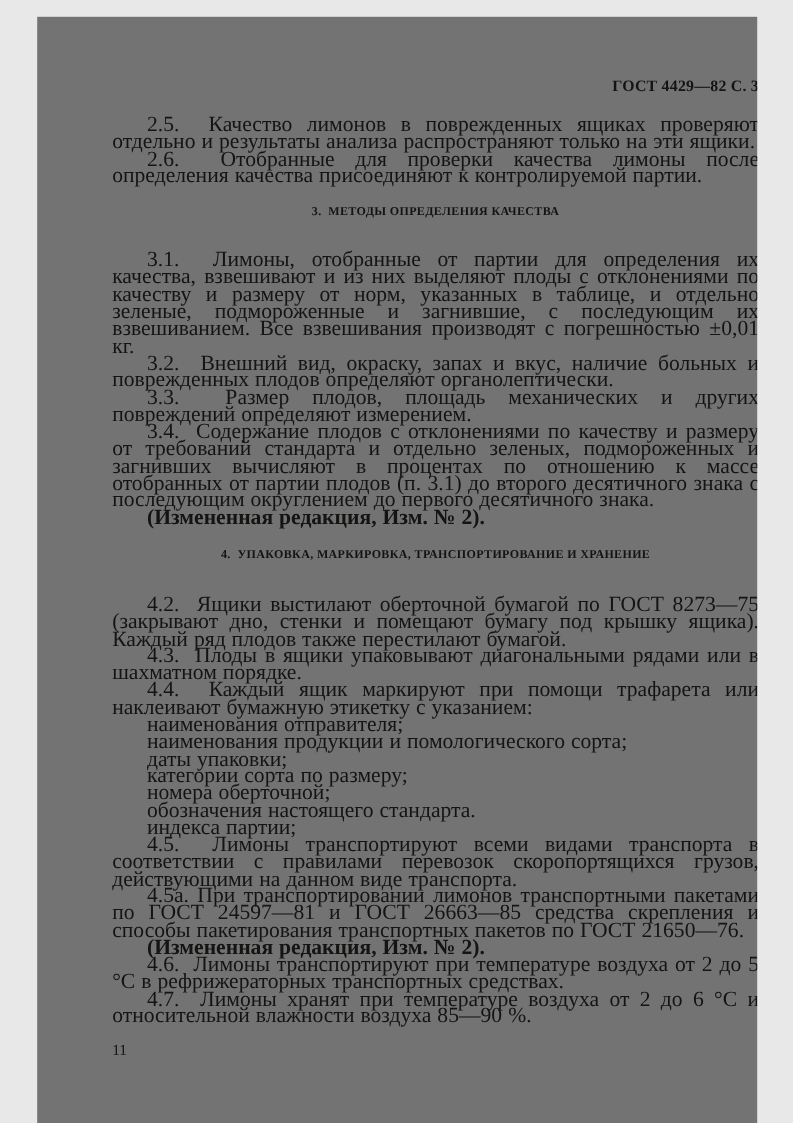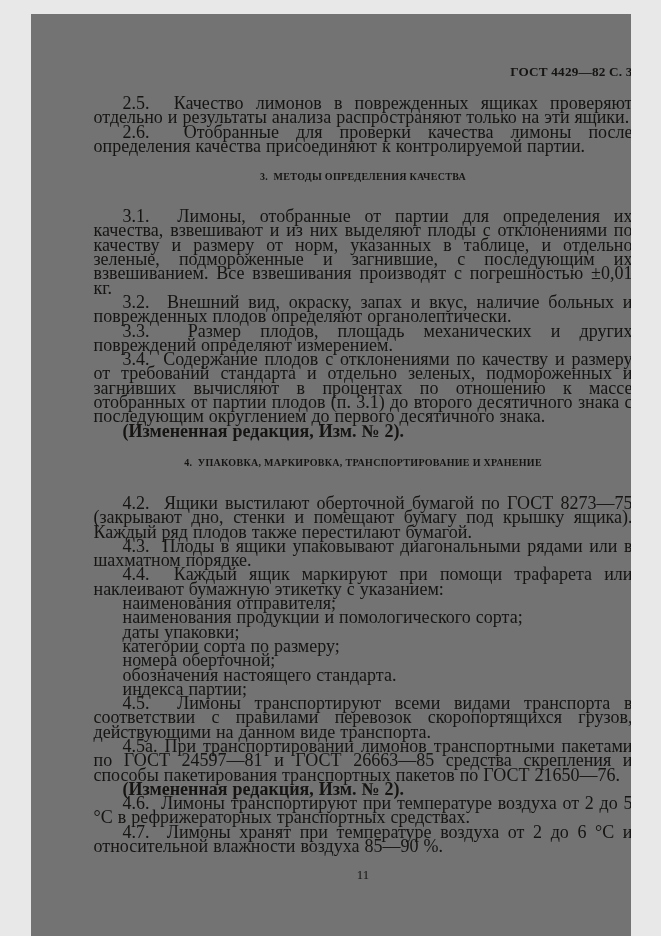--- a/index.html
+++ b/index.html
@@ -44,21 +44,21 @@
     margin: 16px 0 25px 0;
     text-align: center;
     font-size: 10px;
     line-height: 15px;
     font-weight: bold;
     letter-spacing: 0.3px;
   }
   h2.section-heading.second { margin-top: 17px; margin-bottom: 26px; }
   .page-number {
     margin-top: 15px;
-    text-align: center;
+    text-align: left;
     font-size: 12.8px;
     line-height: 14px;
   }
 </style>
 </head>
 <body>
 
 <div class="page">
   <div class="content">
 

